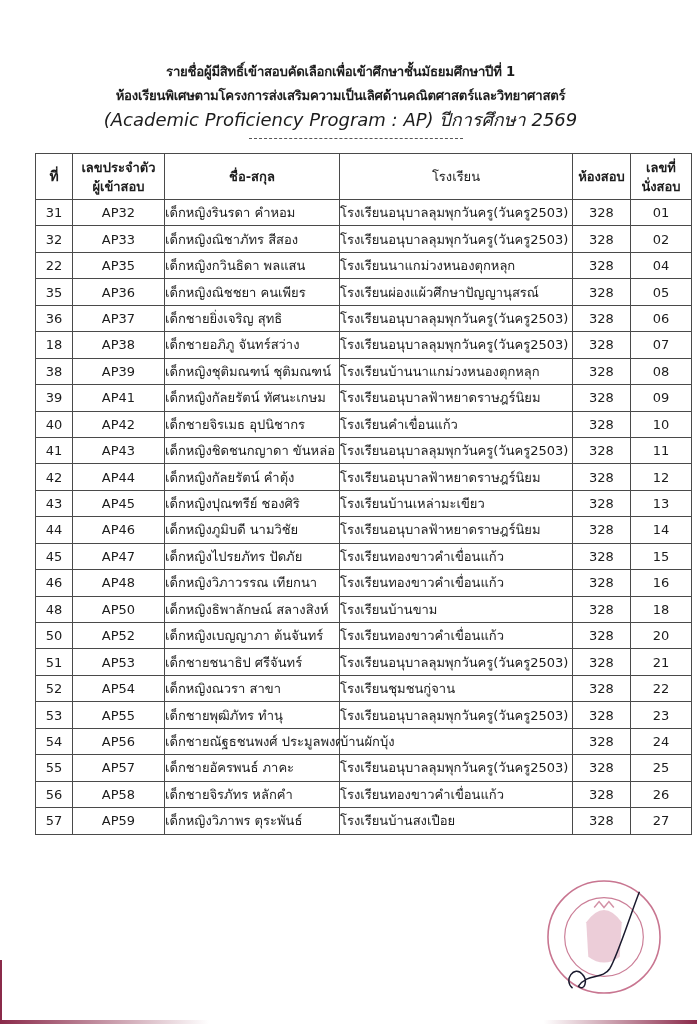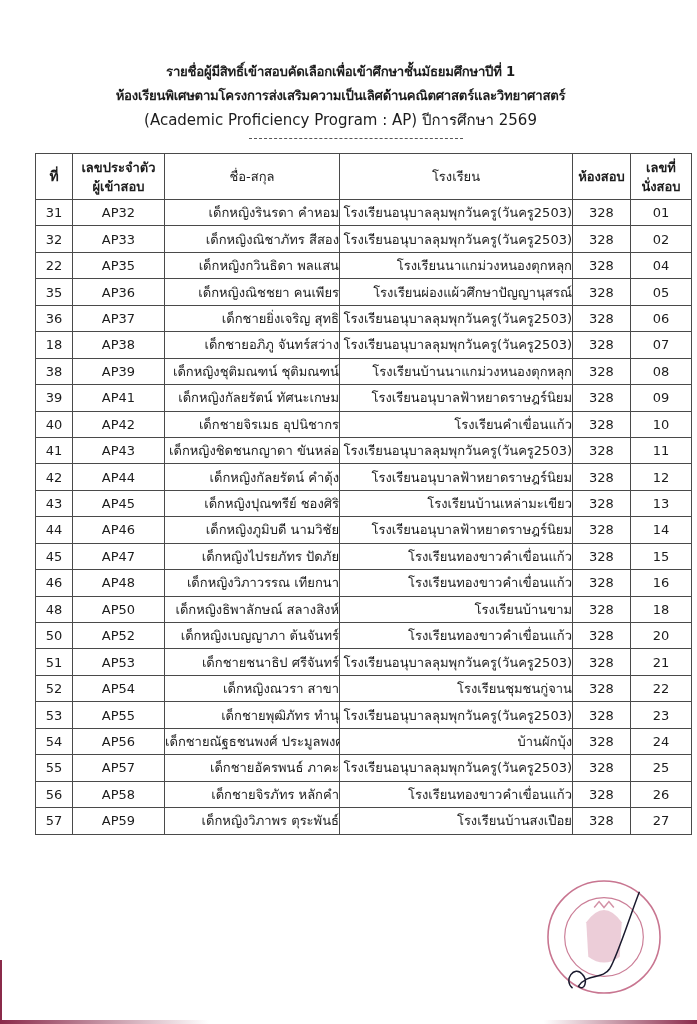--- a/index.html
+++ b/index.html
@@ -2,31 +2,31 @@
 <html><head>
 <meta charset="utf-8">
 <style>
   html, body { margin:0; padding:0; }
   body {
     width:697px; height:1024px; background:#ffffff; position:relative; overflow:hidden;
     font-family:"DejaVu Sans", "Liberation Sans", sans-serif; color:#1c1c1c;
   }
   .titles { position:absolute; top:60px; left:0; width:681px; text-align:center; }
   .t1, .t2 { font-size:13.2px; font-weight:bold; line-height:24px; letter-spacing:-0.25px; }
-  .t3 { font-size:15px; line-height:24px; }
+  .t3 { font-size:18px; line-height:24px;font-style:italic; }
   .dash { position:absolute; top:138px; left:249px; width:214px; border-top:1.5px dashed #555; }
   table.list {
     position:absolute; top:153px; left:35px; width:656px;
     border-collapse:collapse; table-layout:fixed; font-size:13px;
   }
   table.list th, table.list td { border:1.3px solid #4a4a4a; padding:0; }
   table.list th { height:45px; font-weight:bold; text-align:center; line-height:19px; font-size:13px; }
   table.list td { height:25.45px; }
   td.c { text-align:center; }
-  td.l { text-align:right; padding-left:8px; white-space:nowrap; overflow:hidden; }
+  td.l { text-align:left; padding-left:8px; white-space:nowrap; overflow:hidden; }
   .seal { position:absolute; left:545px; top:878px; width:118px; height:118px; pointer-events:none; }
   .border-bottom { position:absolute; left:0; right:0; bottom:0; height:4px;
     background:linear-gradient(90deg,#8a2a4a 0%, #fff 30%, #fff 78%, #8a2a4a 100%); }
   .border-left { position:absolute; left:0; top:960px; bottom:0; width:2px; background:#8a2a4a; }
 </style>
 </head>
 <body>
 
 <div class="titles">
   <div class="t1">รายชื่อผู้มีสิทธิ์เข้าสอบคัดเลือกเพื่อเข้าศึกษาชั้นมัธยมศึกษาปีที่ 1</div>
@@ -44,21 +44,21 @@
       <col style="width:58px">
       <col style="width:61px">
   </colgroup>
   <thead>
     <tr>
       <th style="font-size:14px">ที่</th>
       <th>
         <div>เลขประจำตัว</div>
         <div>ผู้เข้าสอบ</div>
       </th>
-      <th style="font-weight:normal">ชื่อ-สกุล</th>
+      <th style="font-weight:bold">ชื่อ-สกุล</th>
       <th style="font-weight:normal">โรงเรียน</th>
       <th>ห้องสอบ</th>
       <th>
         <div>เลขที่</div>
         <div>นั่งสอบ</div>
       </th>
     </tr>
   </thead>
   <tbody id="tbody">
       <tr>

